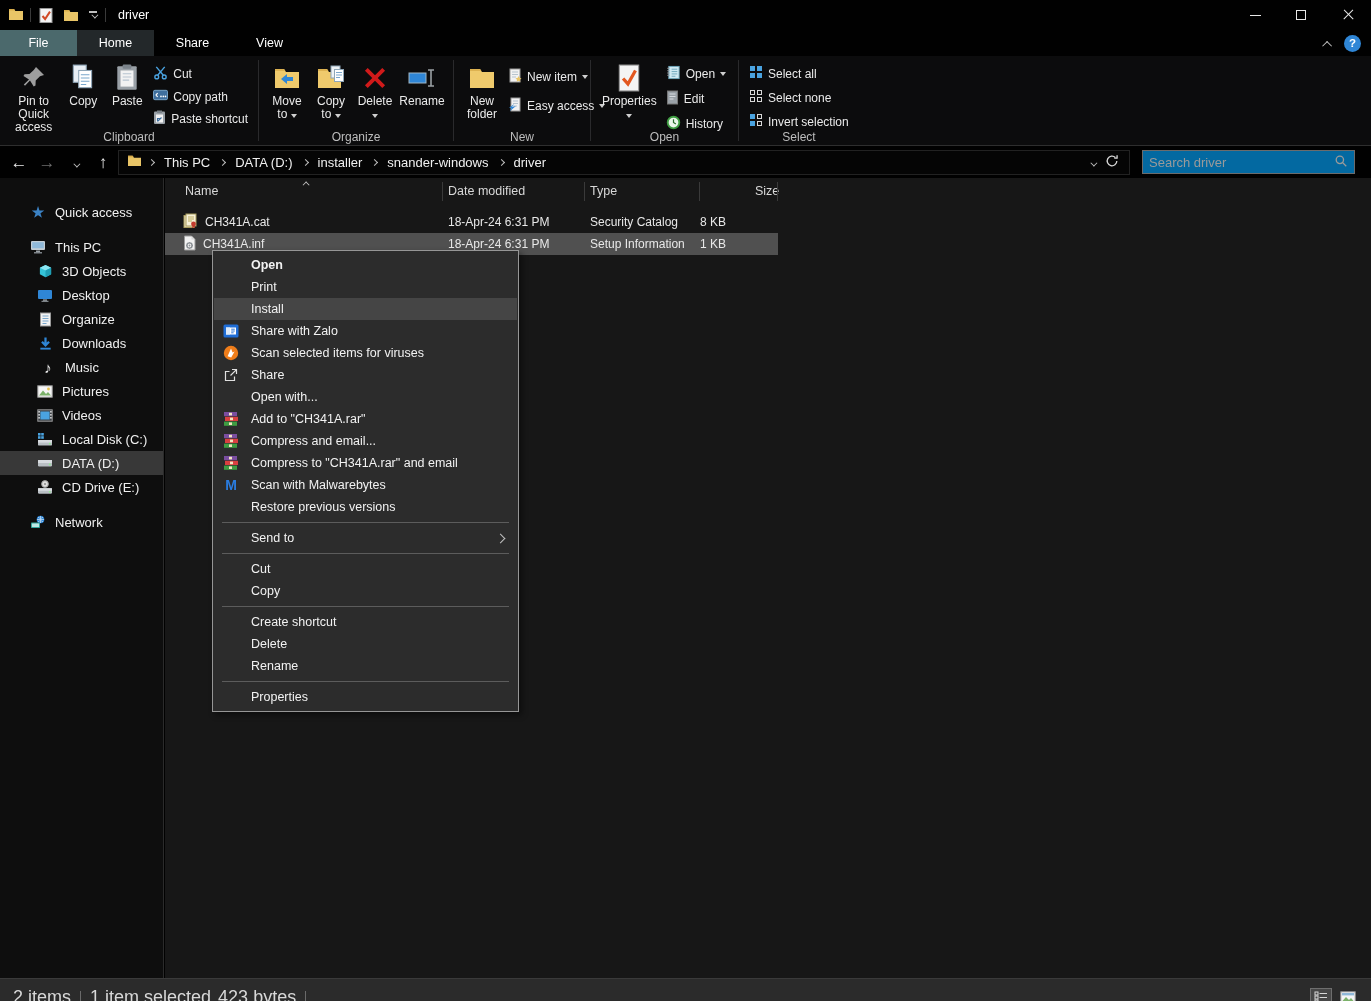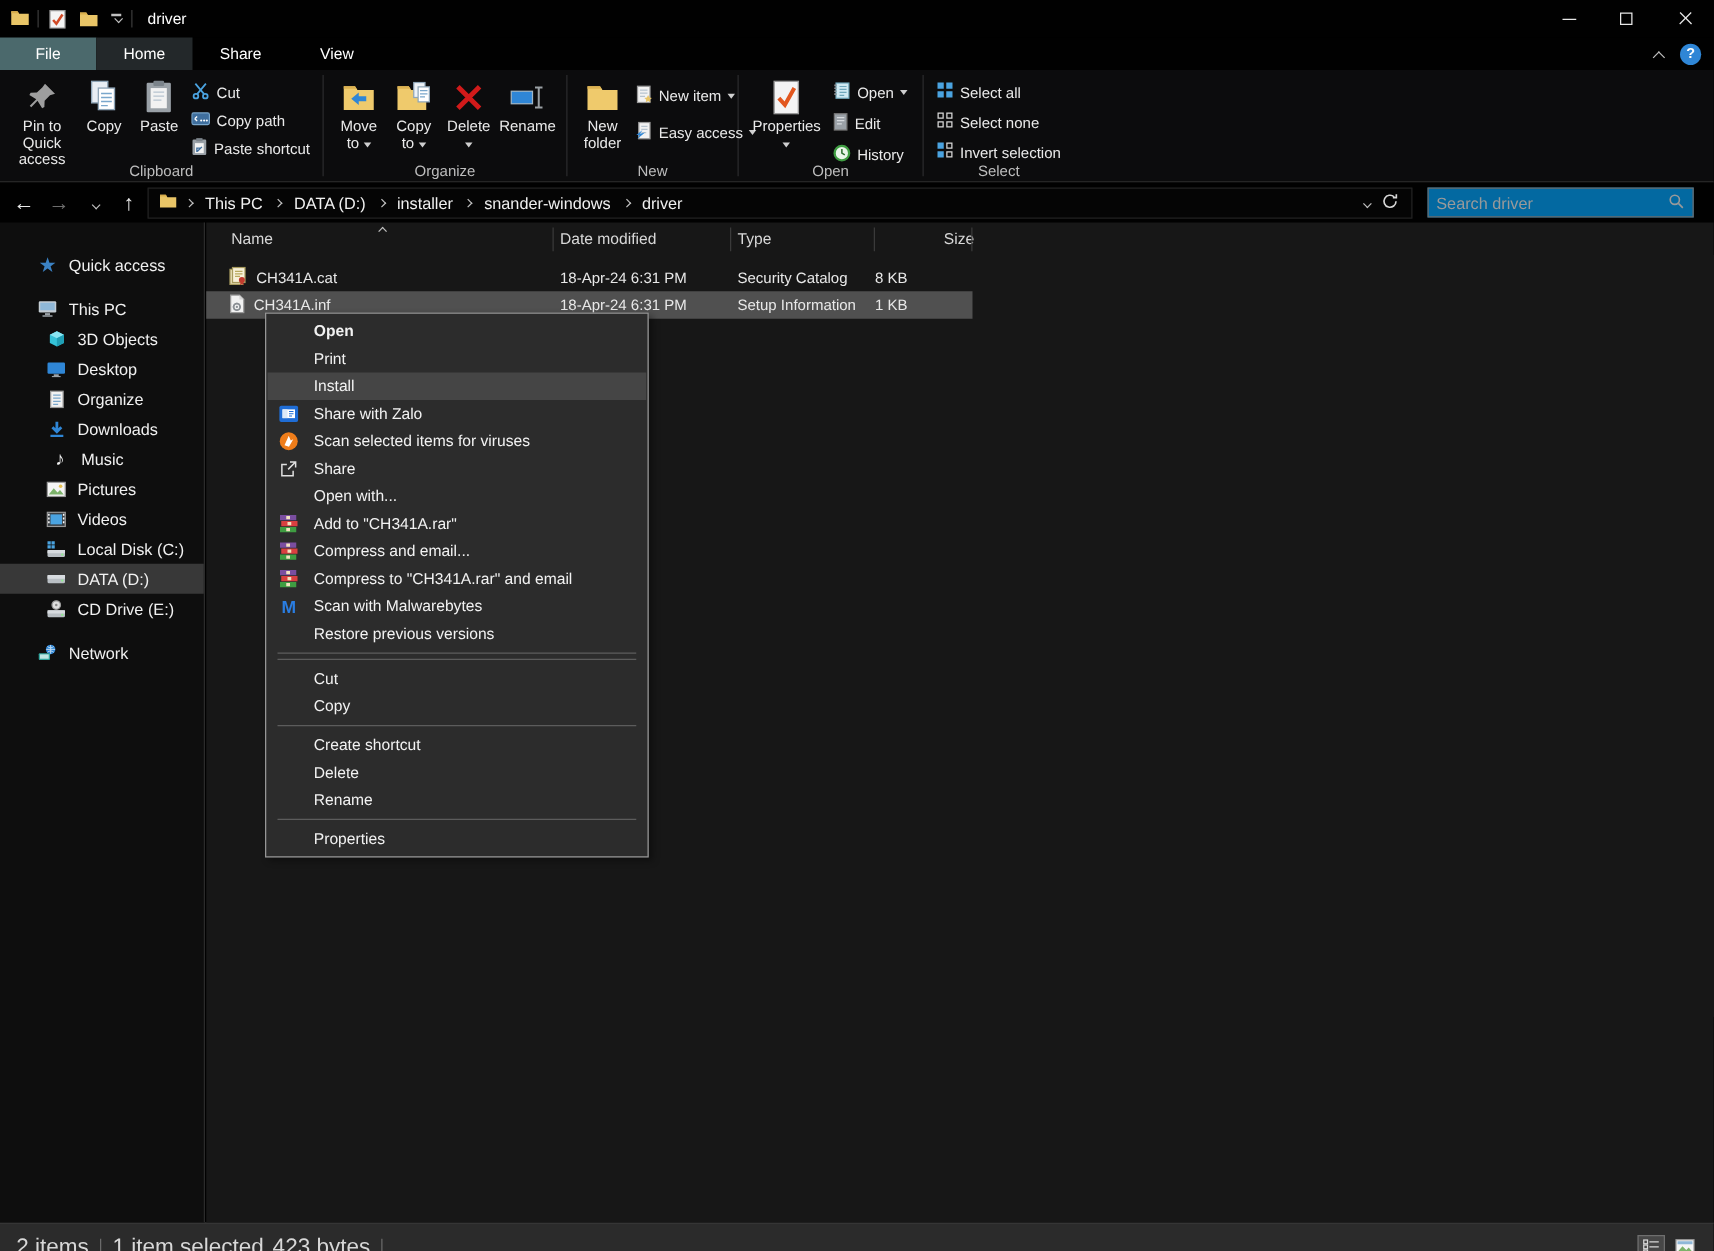--- a/index.html
+++ b/index.html
@@ -701,20 +701,24 @@
     <span>Compress to "CH341A.rar" and email</span>
   </button>
   <button class="mi">
     <span class="micon">
         <span class="mb-m">M</span>
       </span>
     <span>Scan with Malwarebytes</span>
   </button>
   <button class="mi">Restore previous versions</button>
   <div class="msep"></div>
+  <button class="mi">
+    <span>Send to</span>
+    <span class="subarrow chev chev-right"></span>
+  </button>
   <div class="msep"></div>
   <button class="mi">Cut</button>
   <button class="mi">Copy</button>
   <div class="msep"></div>
   <button class="mi">Create shortcut</button>
   <button class="mi">Delete</button>
   <button class="mi">Rename</button>
   <div class="msep"></div>
   <button class="mi">Properties</button>
 </div>

